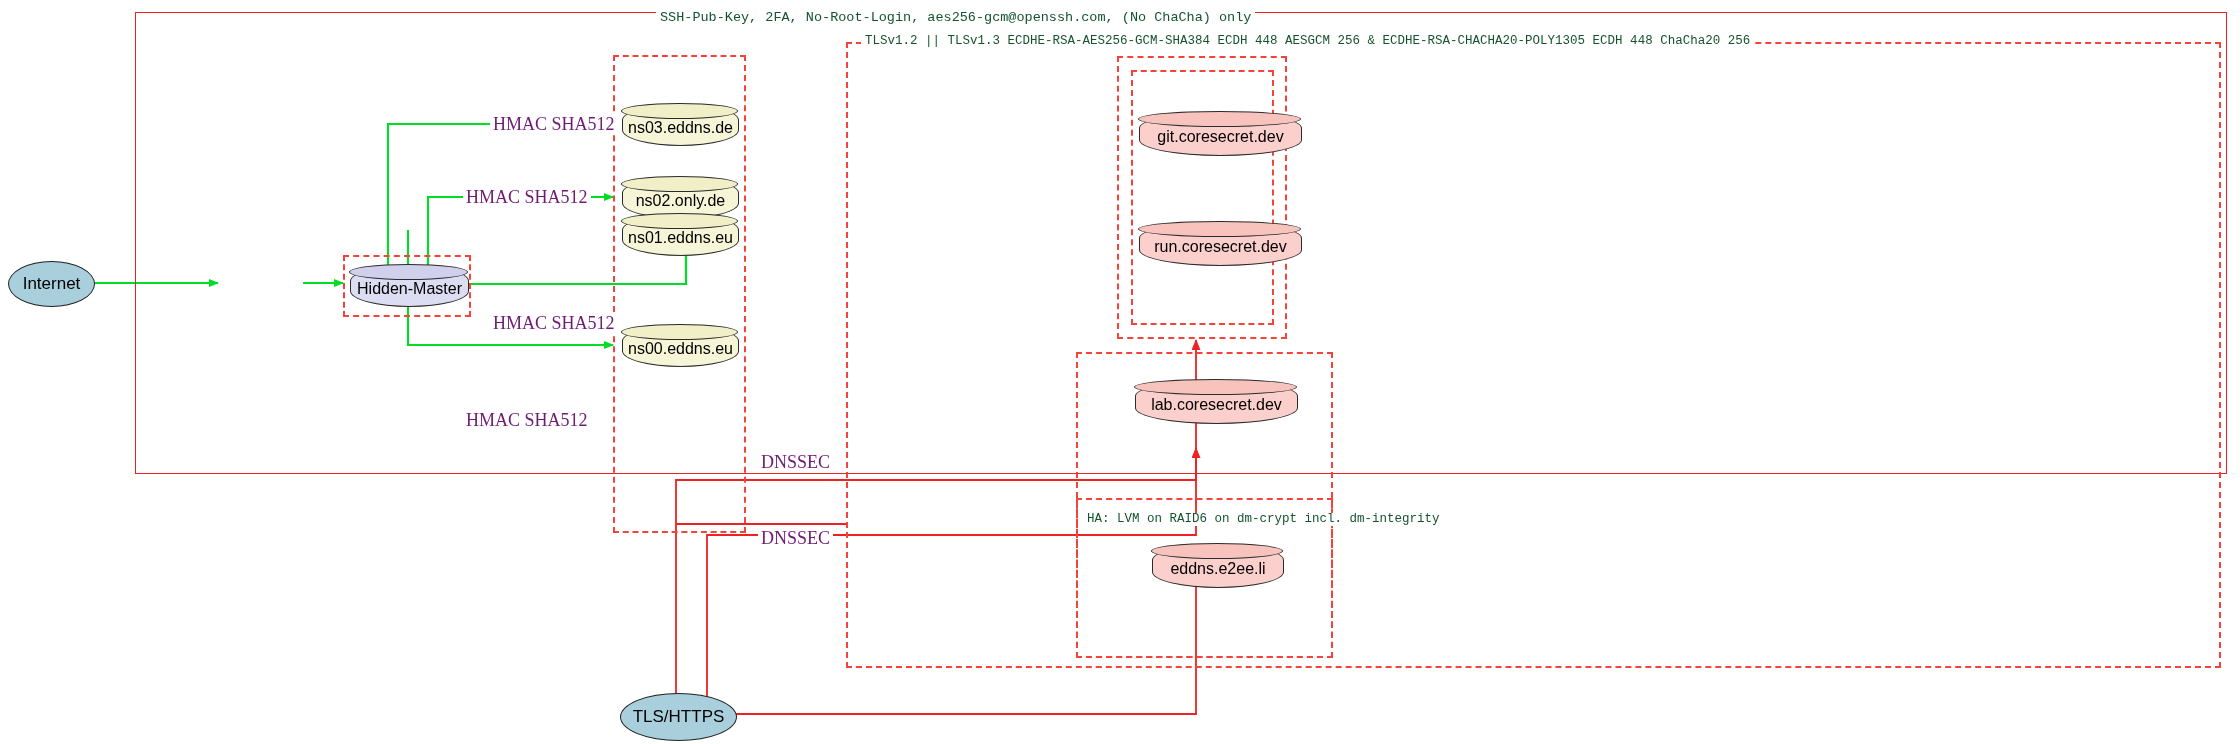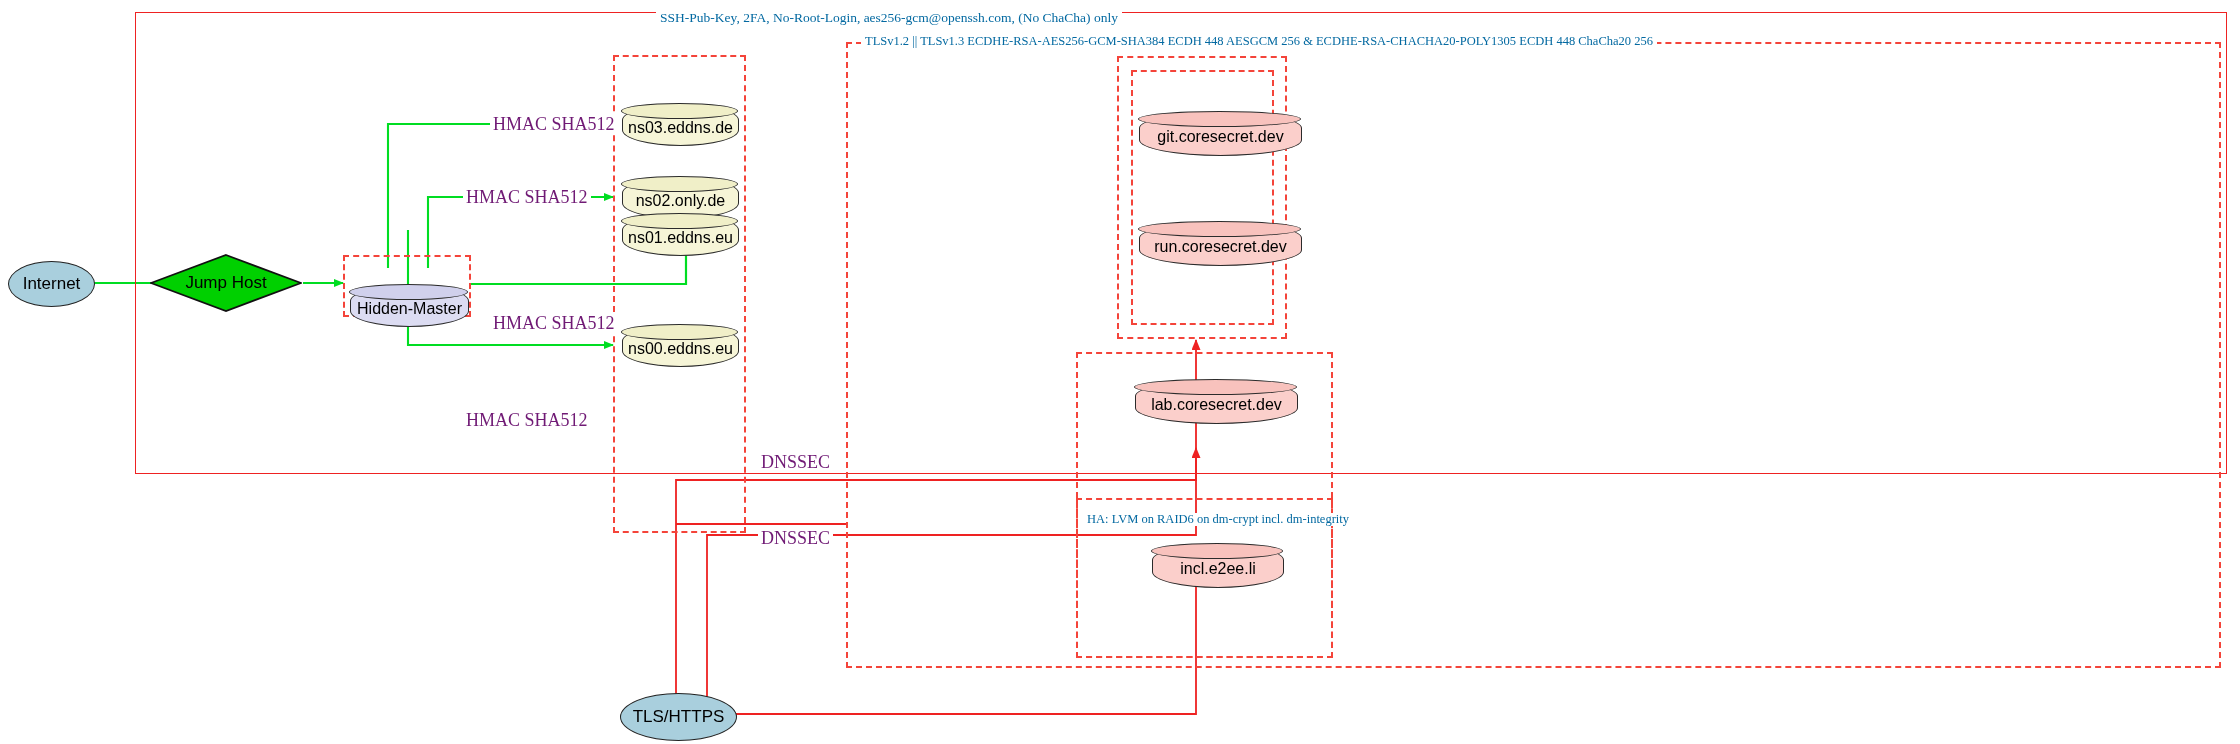--- a/index.html
+++ b/index.html
@@ -27,22 +27,22 @@
   .cluster {
     position: absolute;
     box-sizing: border-box;
   }
   .cluster.solid-red  { border: 1.6px solid #ee2222; }
   .cluster.dashed-red { border: 2px dashed #f4443a; }
 
   .cluster-label {
     position: absolute;
     white-space: nowrap;
-    font-family: Liberation Serif, serif;
-    color: #0369a1;
+    font-family: Liberation Mono, monospace;
+    color: #14532d;
     background: #ffffff;
     padding: 0 4px;
     line-height: 1;
   }
 
   
   .cyl {
     border: 1.7px solid #2b2b2b;
     border-radius: 50% / 16px;
     box-shadow: none;
@@ -173,28 +173,22 @@
 
   <div class="cluster dashed-red" style="left:1076px; top:352px; width:257px; height:306px;"></div>
 
   <div class="cluster dashed-red" style="left:1076px; top:498px; width:257px; height:160px;"></div>
   <div class="cluster-label" style="left:1083px; top:513px; font-size:12.5px;">HA: LVM on RAID6 on dm-crypt incl. dm-integrity</div>
 
   <div class="ellipse" style="left:8px; top:261px; width:85px; height:44px;">
     <span>Internet</span>
   </div>
 
-  <div class="diamond-wrap" style="left:150px; top:254px; width:152px; height:58px;">
-    <svg width="152" height="58" xmlns="http://www.w3.org/2000/svg">
-      <polygon points="76,1 151,29 76,57 1,29" fill="#00d000" stroke="#111111" stroke-width="1.8"></polygon>
-    </svg>
-    <div class="diamond-label">Jump Host</div>
-  </div>
-
-  <div class="cyl lav" style="left:350px; top:265px; width:117px; height:40px;margin-top:20px;">
+
+  <div class="cyl lav" style="left:350px; top:265px; width:117px; height:40px;">
     <div class="cyl-top"></div>
     <div class="cyl-text">
         <span>Hidden-Master</span>
       </div>
   </div>
 
   <div class="cyl yellow" style="left:622px; top:104px; width:115px; height:40px;">
     <div class="cyl-top"></div>
     <div class="cyl-text">
         <span>ns03.eddns.de</span>
@@ -239,21 +233,21 @@
   <div class="cyl pink" style="left:1135px; top:380px; width:132px; height:42px;">
     <div class="cyl-top"></div>
     <div class="cyl-text">
         <span>lab.coresecret.dev</span>
       </div>
   </div>
 
   <div class="cyl pink" style="left:1152px; top:544px; width:101px; height:42px;">
     <div class="cyl-top"></div>
     <div class="cyl-text">
-        <span>incl.e2ee.li</span>
+        <span>eddns.e2ee.li</span>
       </div>
   </div>
 
   <div class="ellipse" style="left:620px; top:693px; width:115px; height:46px;">
     <span>TLS/HTTPS</span>
   </div>
 
   <div class="edge-label" style="left:490px; top:114px;">HMAC SHA512</div>
 
   <div class="edge-label" style="left:463px; top:187px;">HMAC SHA512</div>

